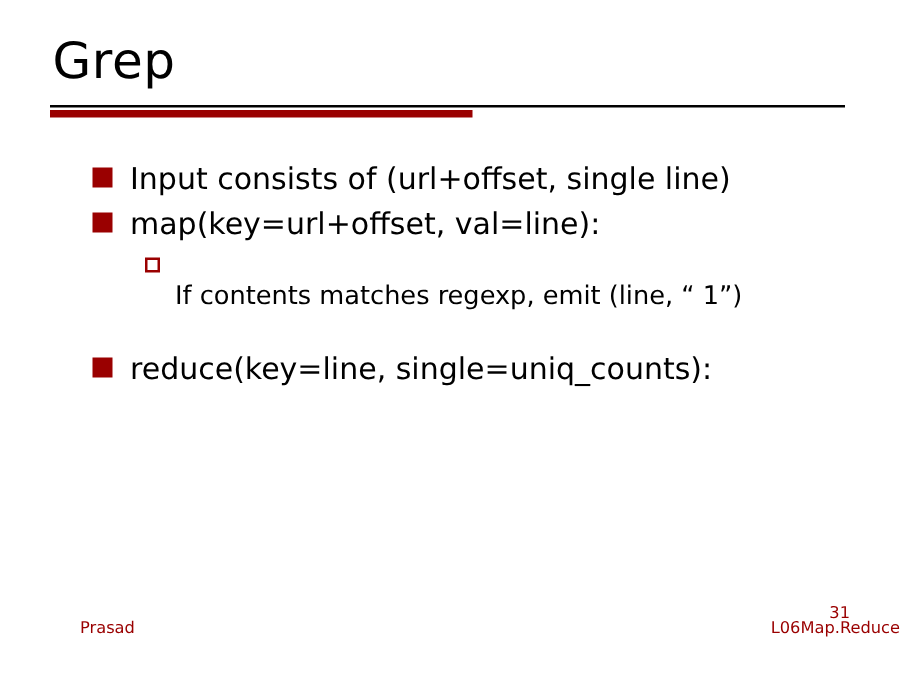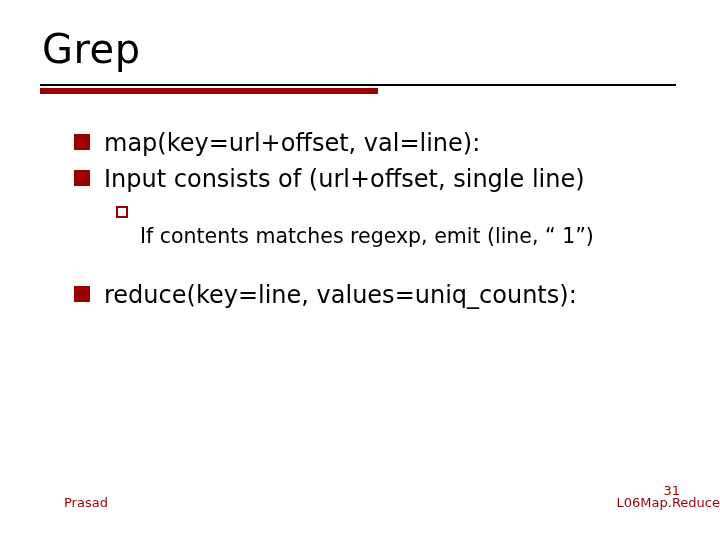--- a/index.html
+++ b/index.html
@@ -123,38 +123,38 @@
 <div class="slide">
 
   <div class="title">Grep</div>
   <div class="title-rule"></div>
   <div class="accent-bar"></div>
 
   <div class="body">
 
     <div class="lvl1">
       <div class="bullet"></div>
-      <div class="txt">map(key=url+offset, val=line):</div>
+      <div class="txt">Input consists of (url+offset, single line)</div>
     </div>
 
     <div class="lvl1">
       <div class="bullet"></div>
-      <div class="txt">Input consists of (url+offset, single line)</div>
+      <div class="txt">map(key=url+offset, val=line):</div>
     </div>
 
     <div class="lvl2">
       <div class="bullet"></div>
       <div class="txt">If contents matches regexp, emit (line, “ 1”)</div>
     </div>
 
     <div class="gap"></div>
 
     <div class="lvl1">
       <div class="bullet"></div>
-      <div class="txt">reduce(key=line, values=uniq_counts):</div>
+      <div class="txt">reduce(key=line, single=uniq_counts):</div>
     </div>
 
 
   </div>
 
   <div class="footer">
     <div class="author">Prasad</div>
     <div class="deck">L06Map.Reduce</div>
     <div class="pageno">31</div>
   </div>

